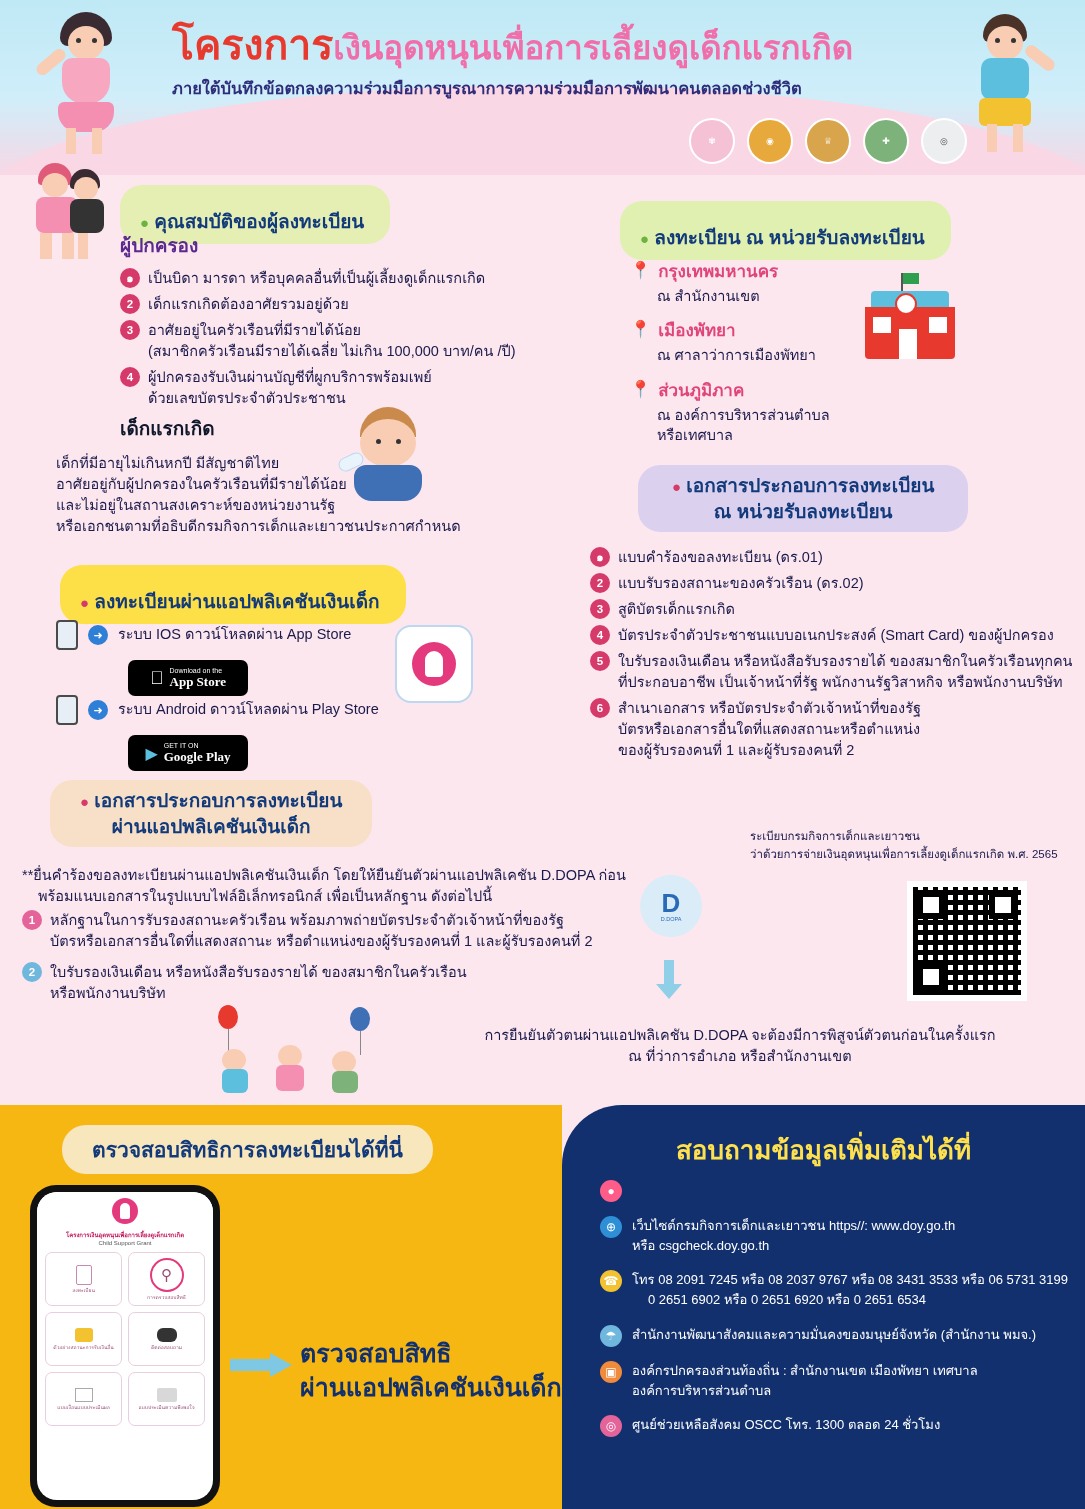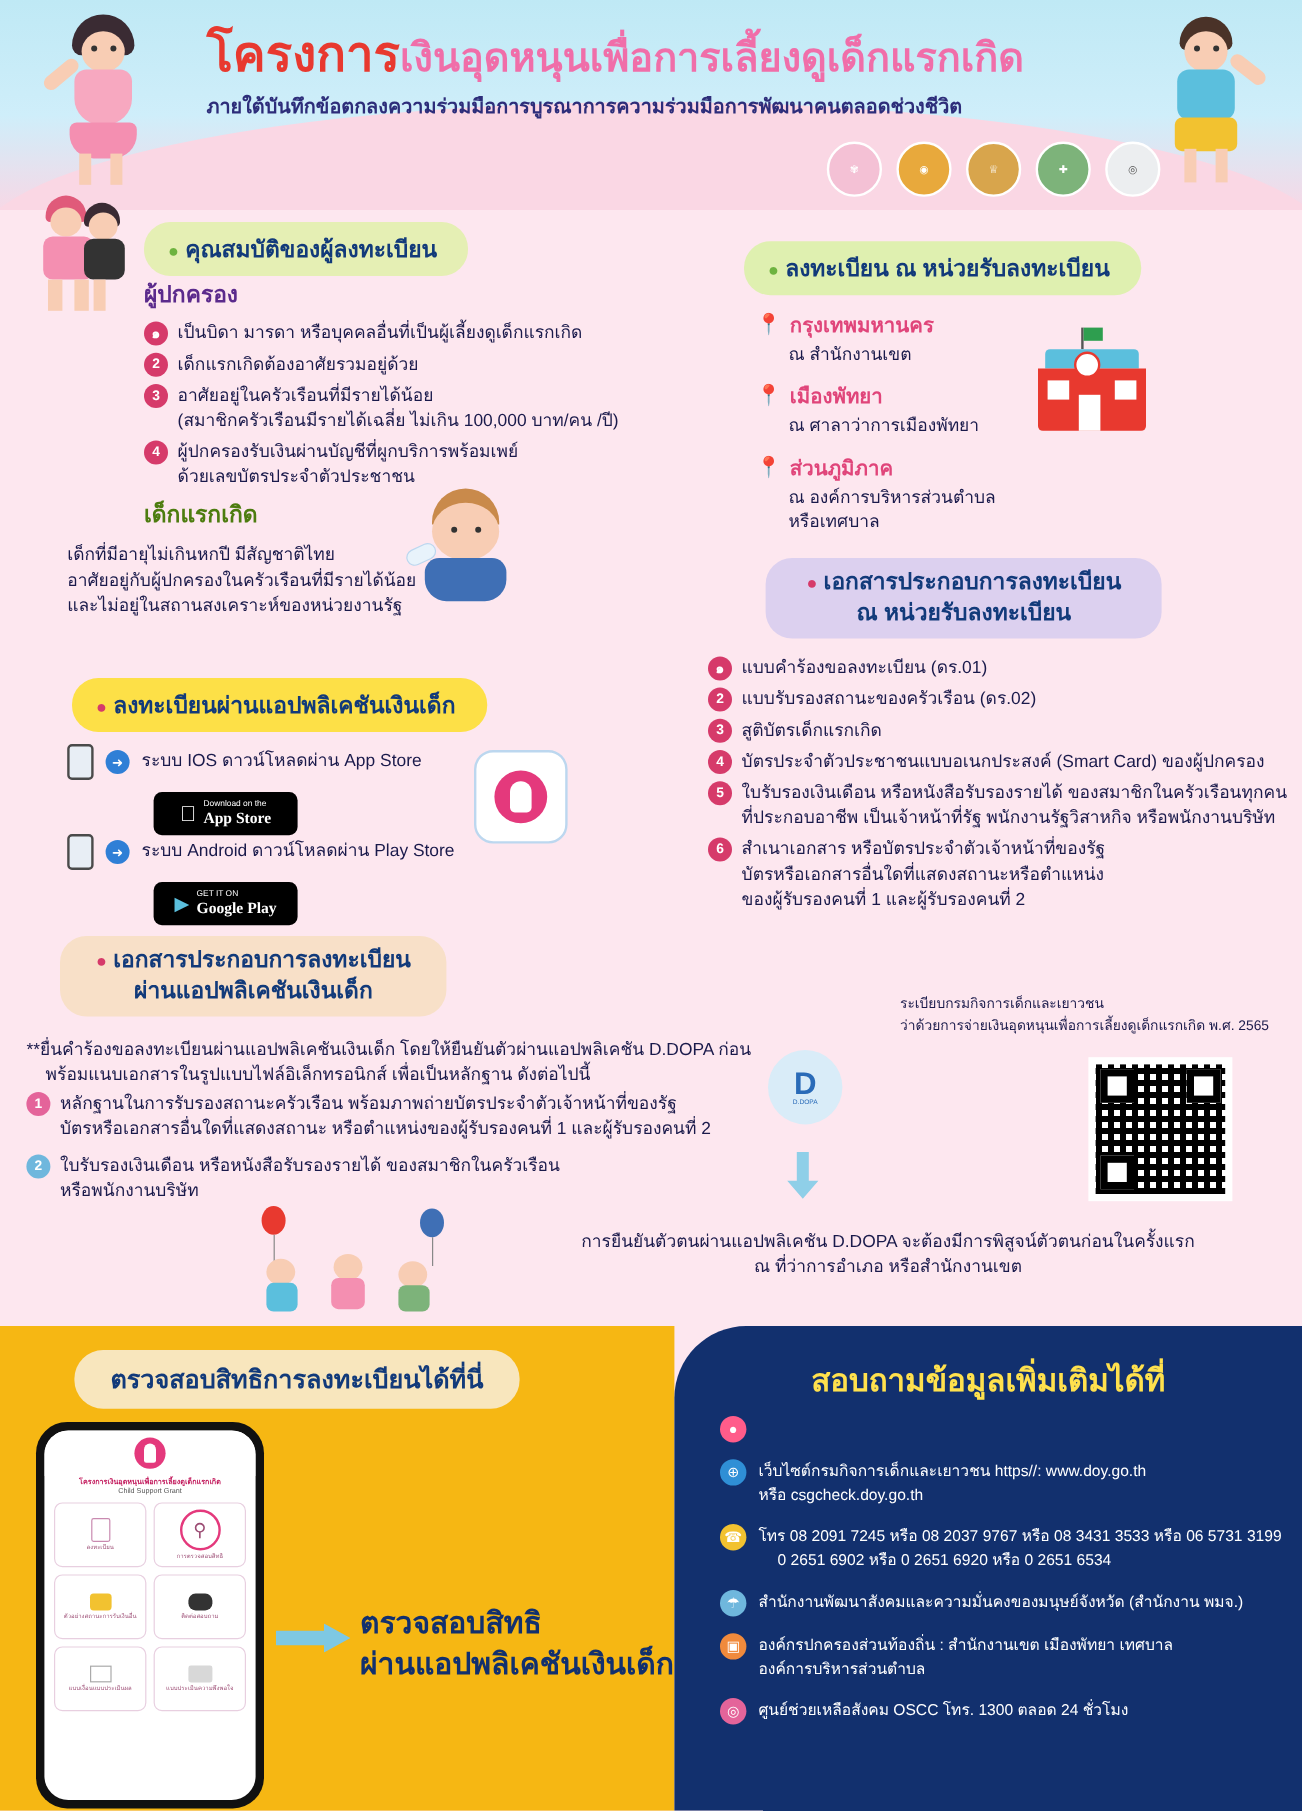--- a/index.html
+++ b/index.html
@@ -44,21 +44,21 @@
   .logo.l5{background:#eceef0; color:#555;}
 
   
   .mascot { position:absolute; }
 
   
   #body-area { position:absolute; left:0; top:175px; width:1085px; height:930px; background:#fde7ef; }
 
   
   .pill {
-    display:inline-block; border-radius:22px; padding:7px 26px 8px 20px;
+    display:inline-block; border-radius:22px; padding:21px 26px 8px 20px;
     font-size:19px; font-weight:bold; color:#123a7a; white-space:nowrap;
   }
   .pill .dot { color:#6db33f; font-size:15px; }
   .pill.green { background:#e5efb4; }
   .pill.lime  { background:#dff0b0; }
   .pill.purple{ background:#dcd0ef; }
   .pill.blue  { background:#fde047; }
   .pill.peach { background:#f8e0c8; }
 
   .num {
@@ -67,21 +67,21 @@
     background:#d63a6a; color:#fff; font-size:11.5px; font-weight:bold;
     margin-right:8px; flex:none;
   }
   .num.pinkA { background:#e4649a; }
   .num.blueA { background:#6fb7dd; }
 
   .row { display:flex; align-items:flex-start; margin-bottom:5px; }
   .txt { font-size:14.5px; color:#1a1a4b; line-height:1.45; }
 
   h4.subhead { font-size:19px; color:#5b2a8c; font-weight:bold; margin:0 0 8px 0; }
-  h4.subhead.pinkh { color:#4d7c0f; }
+  h4.subhead.pinkh { color:#0f172a; }
 
   .pinmark { color:#e63946; font-size:17px; margin-right:7px; }
   .locname { color:#e0457a; font-weight:bold; font-size:17px; }
   .locsub { font-size:14.5px; color:#1a1a4b; margin:2px 0 10px 27px; line-height:1.4; }
 
   
   #col-left { position:absolute; left:0; top:0; width:560px; height:930px; }
   #col-right { position:absolute; left:560px; top:0; width:525px; height:930px; }
 
   
@@ -239,20 +239,21 @@
       <div style="position:absolute;left:46px;top:36px;width:5px;height:5px;background:#333;border-radius:50%;"></div>
       <div style="position:absolute;left:66px;top:36px;width:5px;height:5px;background:#333;border-radius:50%;"></div>
       <div style="position:absolute;left:24px;top:62px;width:68px;height:36px;background:#3f6fb5;border-radius:12px 12px 18px 18px;"></div>
       <div style="position:absolute;left:8px;top:52px;width:26px;height:14px;background:#e8f3fb;border-radius:7px;transform:rotate(-25deg);border:1px solid #bcd7ef;"></div>
     </div>
 
     <div style="position:absolute;left:56px;top:278px;width:500px;">
       <div class="txt">เด็กที่มีอายุไม่เกินหกปี มีสัญชาติไทย</div>
       <div class="txt">อาศัยอยู่กับผู้ปกครองในครัวเรือนที่มีรายได้น้อย</div>
       <div class="txt">และไม่อยู่ในสถานสงเคราะห์ของหน่วยงานรัฐ</div>
+      <div class="txt">หรือเอกชนตามที่อธิบดีกรมกิจการเด็กและเยาวชนประกาศกำหนด</div>
     </div>
 
     <div style="position:absolute;left:60px;top:390px;">
       <div class="pill blue"><span class="dot" style="color:#d63a6a;">●</span>
         <span>ลงทะเบียนผ่านแอปพลิเคชันเงินเด็ก</span></div>
     </div>
 
     <div style="position:absolute;left:56px;top:445px;width:360px;">
       <div style="display:flex;align-items:center;gap:10px;">
         <div class="phoneicon"></div>

